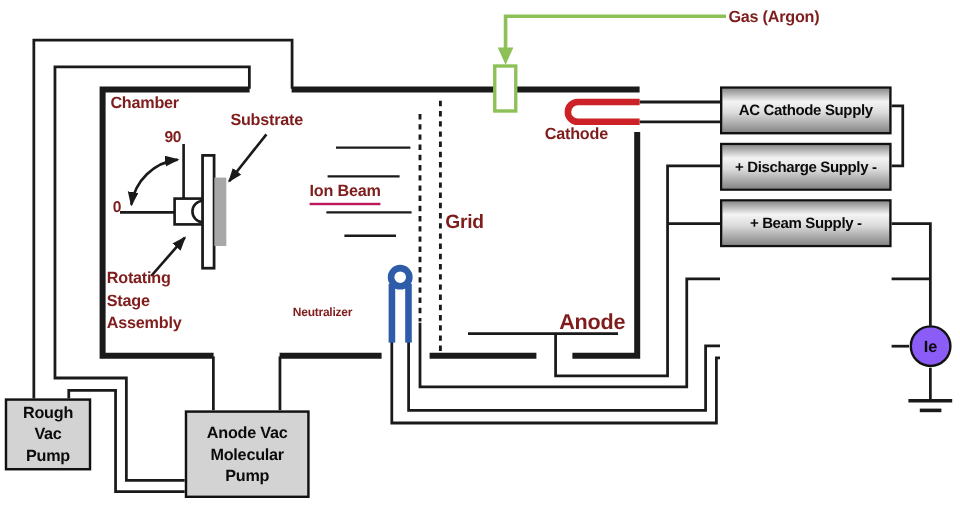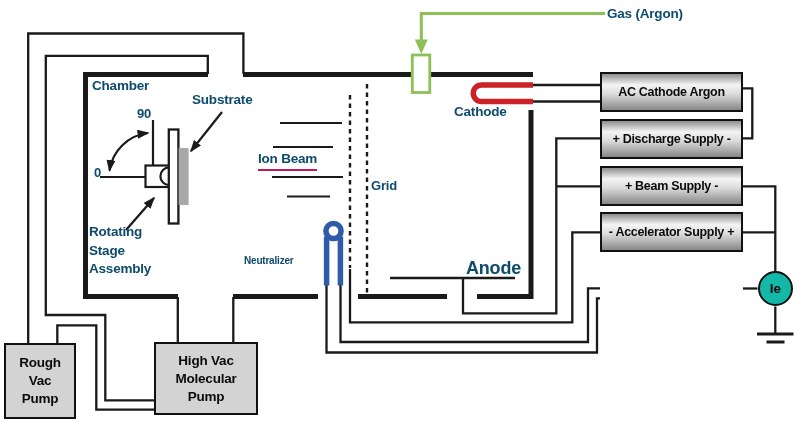--- a/index.html
+++ b/index.html
@@ -2,40 +2,40 @@
 <html><head>
 <meta charset="utf-8">
 <style>
   html,body { margin:0; padding:0; background:#fff; }
   #stage {
     position:relative; width:800px; height:425px; background:#ffffff;
     font-family:"Liberation Sans", sans-serif; overflow:hidden;
   }
   #stage svg { position:absolute; left:0; top:0; }
   .lbl {
-    position:absolute; font-weight:700; color:#0c4a6e;
+    position:absolute; font-weight:700; color:#7f1d1d;
     letter-spacing:-0.2px; white-space:pre-line; line-height:18px;
   }
   .supply {
     position:absolute; left:600px; width:143px; height:40px;
     border:2px solid #111; box-sizing:border-box;
     background:linear-gradient(180deg,#8e8e8e 0%,#f4f4f4 30%,#dcdcdc 55%,#878787 100%);
     display:flex; align-items:center; justify-content:center;
     font-weight:700; font-size:12.5px; color:#0b0b0b; letter-spacing:-0.3px;
     white-space:nowrap;
   }
   .pump {
     position:absolute; background:#d3d3d3; border:2.5px solid #111;
     box-sizing:border-box; display:flex; align-items:center; justify-content:center;
     text-align:center; font-weight:700; font-size:13.5px; color:#0b0b0b;
     line-height:18px; white-space:pre-line; letter-spacing:-0.2px;
   }
   .meter {
     position:absolute; left:758px; top:271px; width:35px; height:35px;
-    border:2.5px solid #111; border-radius:50%; background:#14b8a6;
+    border:2.5px solid #111; border-radius:50%; background:#8b5cf6;
     box-sizing:border-box; display:flex; align-items:center; justify-content:center;
     font-weight:700; font-size:13.5px; color:#0b0b0b;
   }
 </style>
 </head>
 <body>
 
 <div id="stage">
 
   <svg width="800" height="425" viewBox="0 0 800 425">
@@ -98,50 +98,47 @@
     <rect x="412.3" y="55" width="17.5" height="37.5" fill="#ffffff" stroke-width="2.8" stroke="#8dc057"></rect>
 
     <path d="M533,85 H481.5 A8.25,8.25 0 0 0 481.5,101.5 H533" fill="none" stroke-width="5.5" stroke="#cb2127"></path>
 
     <path d="M326.6,236.5 V285.5" fill="none" stroke-width="5.5" stroke="#2e5ca9"></path>
     <path d="M340.4,236.5 V285.5" fill="none" stroke-width="5.5" stroke="#2e5ca9"></path>
     <circle cx="333.5" cy="231" r="7.6" fill="#ffffff" stroke-width="5.5" stroke="#2e5ca9"></circle>
   </svg>
 
   <div class="supply" style="top:72px">
-      <span>AC Cathode Argon</span>
+      <span>AC Cathode Supply</span>
     </div>
   <div class="supply" style="top:119px">
       <span>+ Discharge Supply -</span>
     </div>
   <div class="supply" style="top:166px">
       <span>+ Beam Supply -</span>
     </div>
-  <div class="supply" style="top:212px">
-      <span>- Accelerator Supply +</span>
-    </div>
 
-  <div class="pump" style="left:4px;top:343px;width:72px;height:76px"><span>Rough
+  <div class="pump" style="left:4px;top:332px;width:72px;height:60px"><span>Rough
 Vac
 Pump</span></div>
-  <div class="pump" style="left:154px;top:342px;width:104px;height:73px"><span>High Vac
+  <div class="pump" style="left:154px;top:342px;width:104px;height:73px"><span>Anode Vac
 Molecular
 Pump</span></div>
 
   <div class="meter">
       <span>Ie</span>
     </div>
 
   <div class="lbl" style="left:607px;top:5px;font-size:13.5px">Gas (Argon)</div>
   <div class="lbl" style="left:92px;top:77px;font-size:13.5px">Chamber</div>
   <div class="lbl" style="left:192px;top:91px;font-size:13.5px">Substrate</div>
   <div class="lbl" style="left:137px;top:105px;font-size:13px">90</div>
   <div class="lbl" style="left:94px;top:164px;font-size:13px">0</div>
   <div class="lbl" style="left:89px;top:223px;font-size:13.5px;line-height:18.5px">Rotating
 Stage
 Assembly</div>
   <div class="lbl" style="left:258px;top:150px;font-size:13.5px;border-bottom:2px solid #be185d;padding-bottom:1px">Ion Beam</div>
-  <div class="lbl" style="left:371px;top:177px;font-size:13px">Grid</div>
+  <div class="lbl" style="left:371px;top:177px;font-size:16px">Grid</div>
   <div class="lbl" style="left:454px;top:103px;font-size:13.5px">Cathode</div>
   <div class="lbl" style="left:244px;top:252px;font-size:10px">Neutralizer</div>
   <div class="lbl" style="left:466px;top:259px;font-size:18px">Anode</div>
 
 </div>
 
 </body></html>

